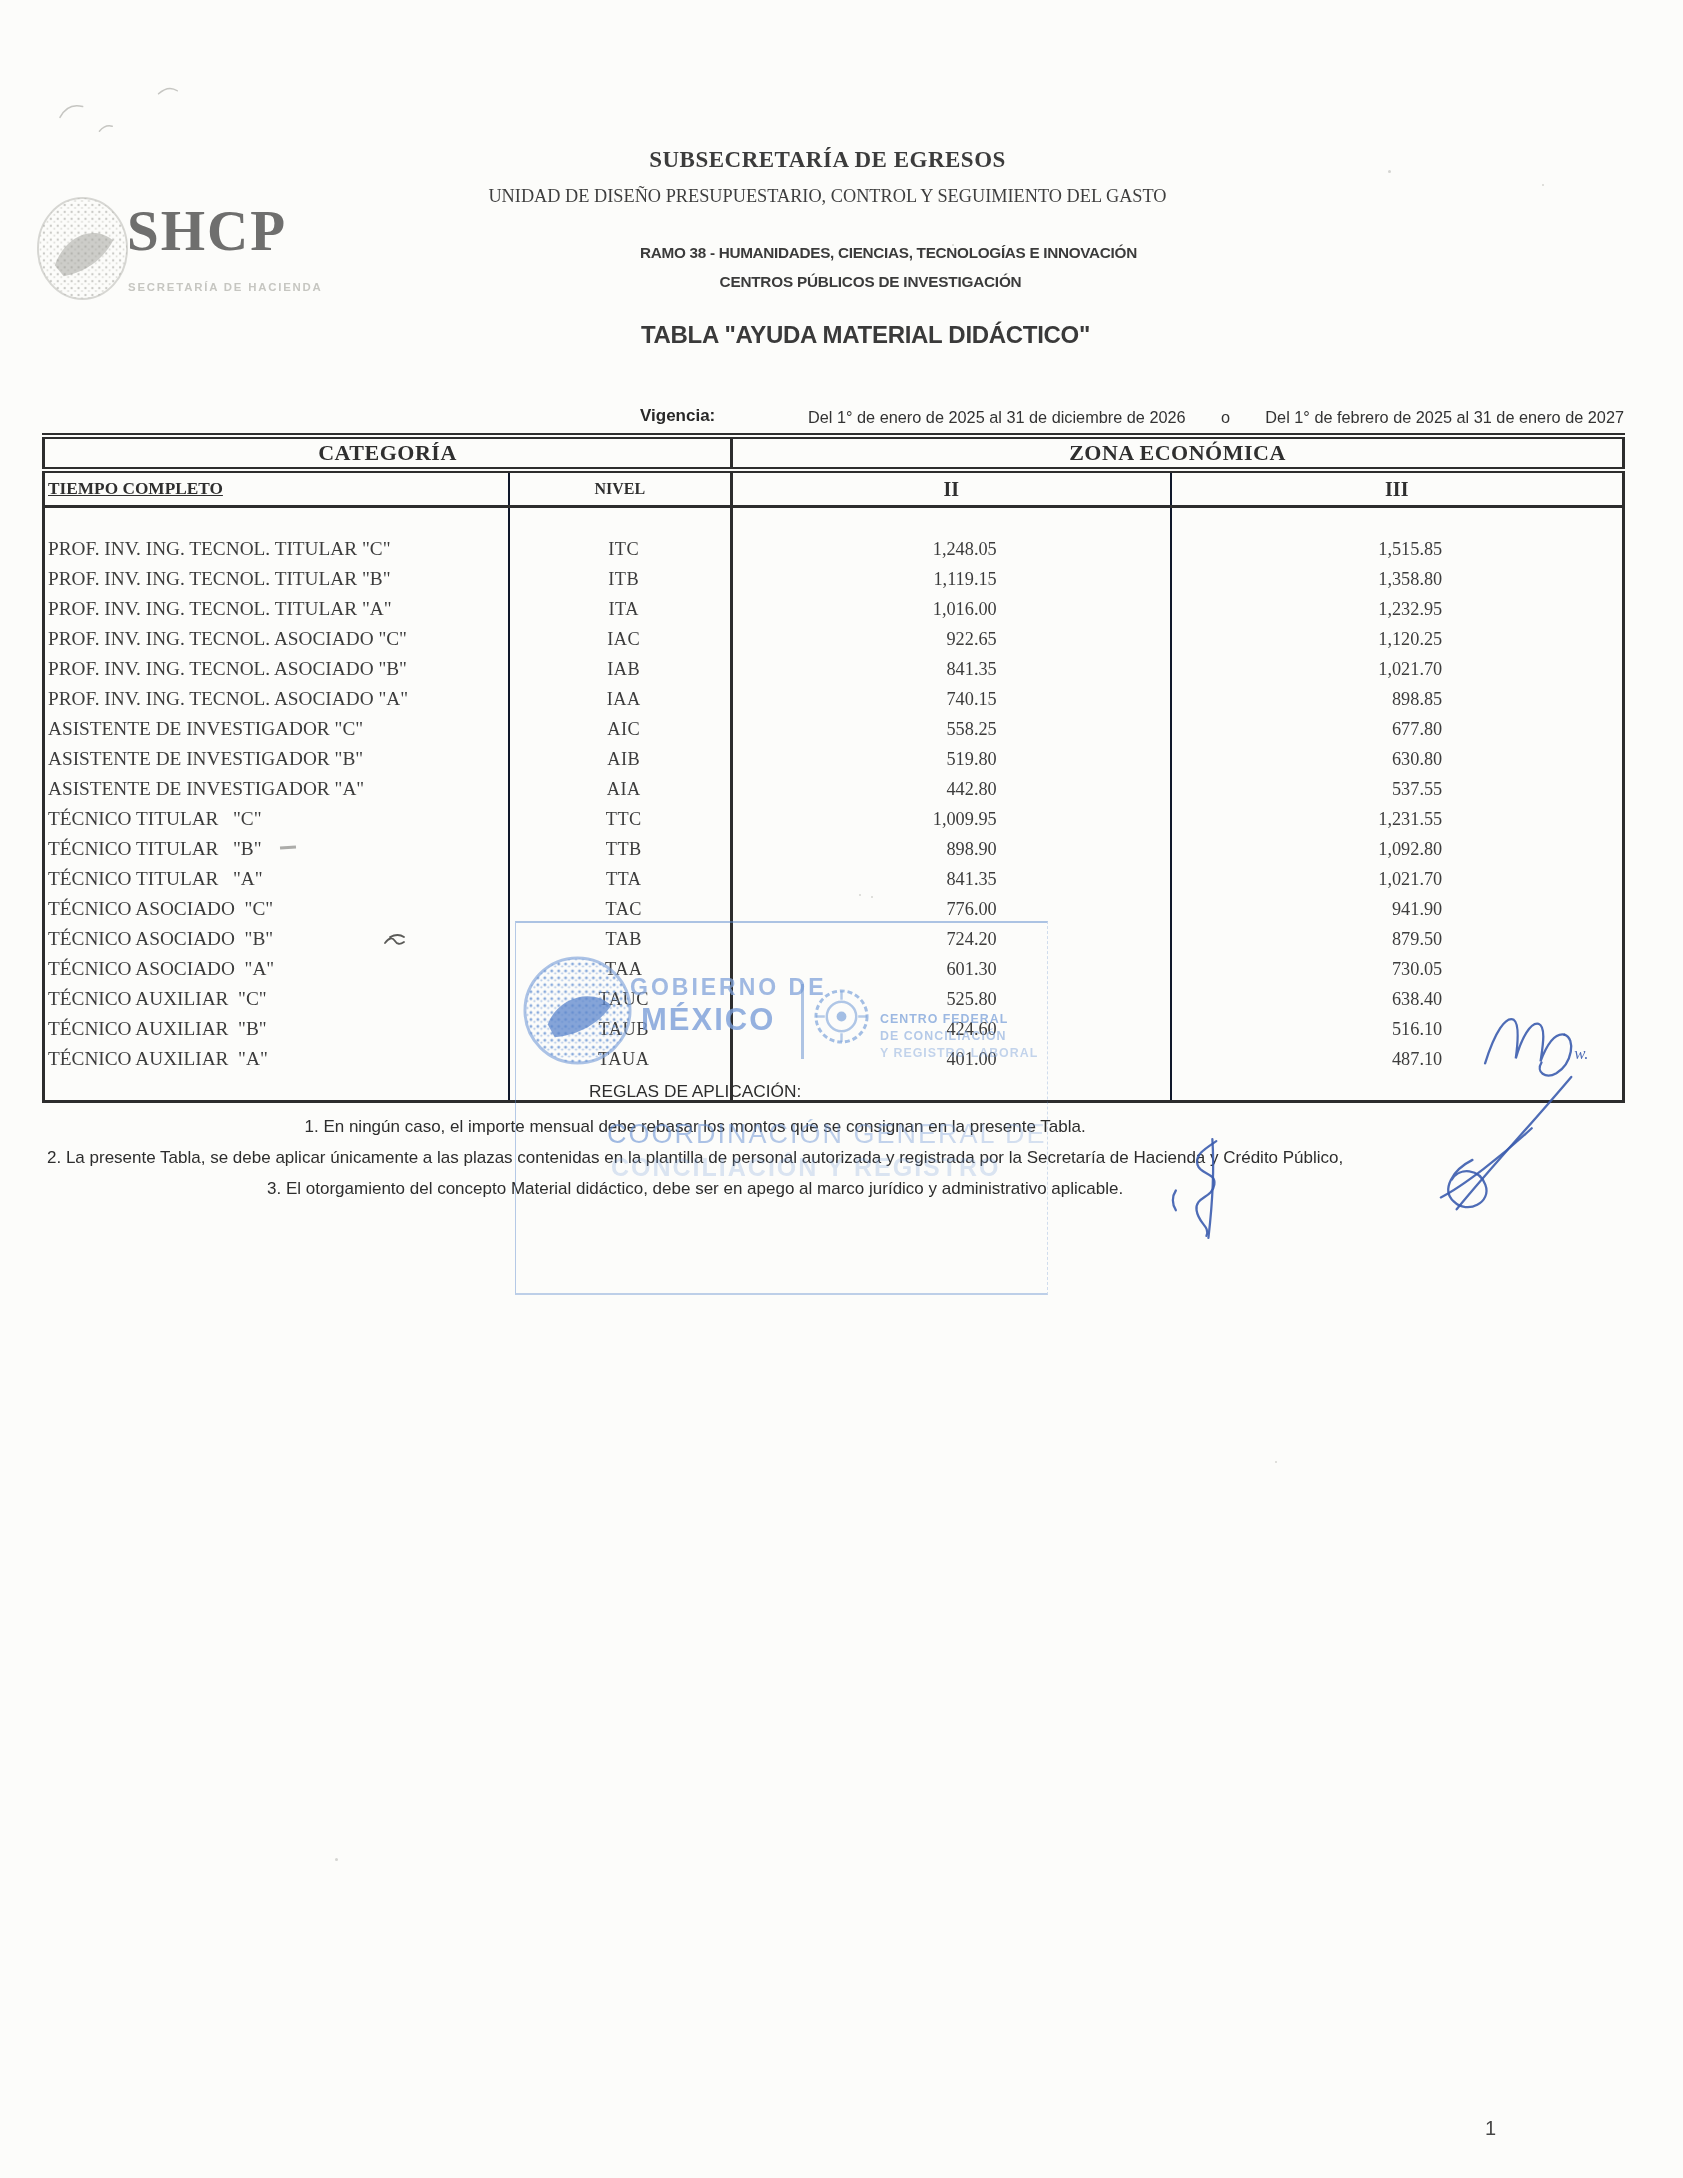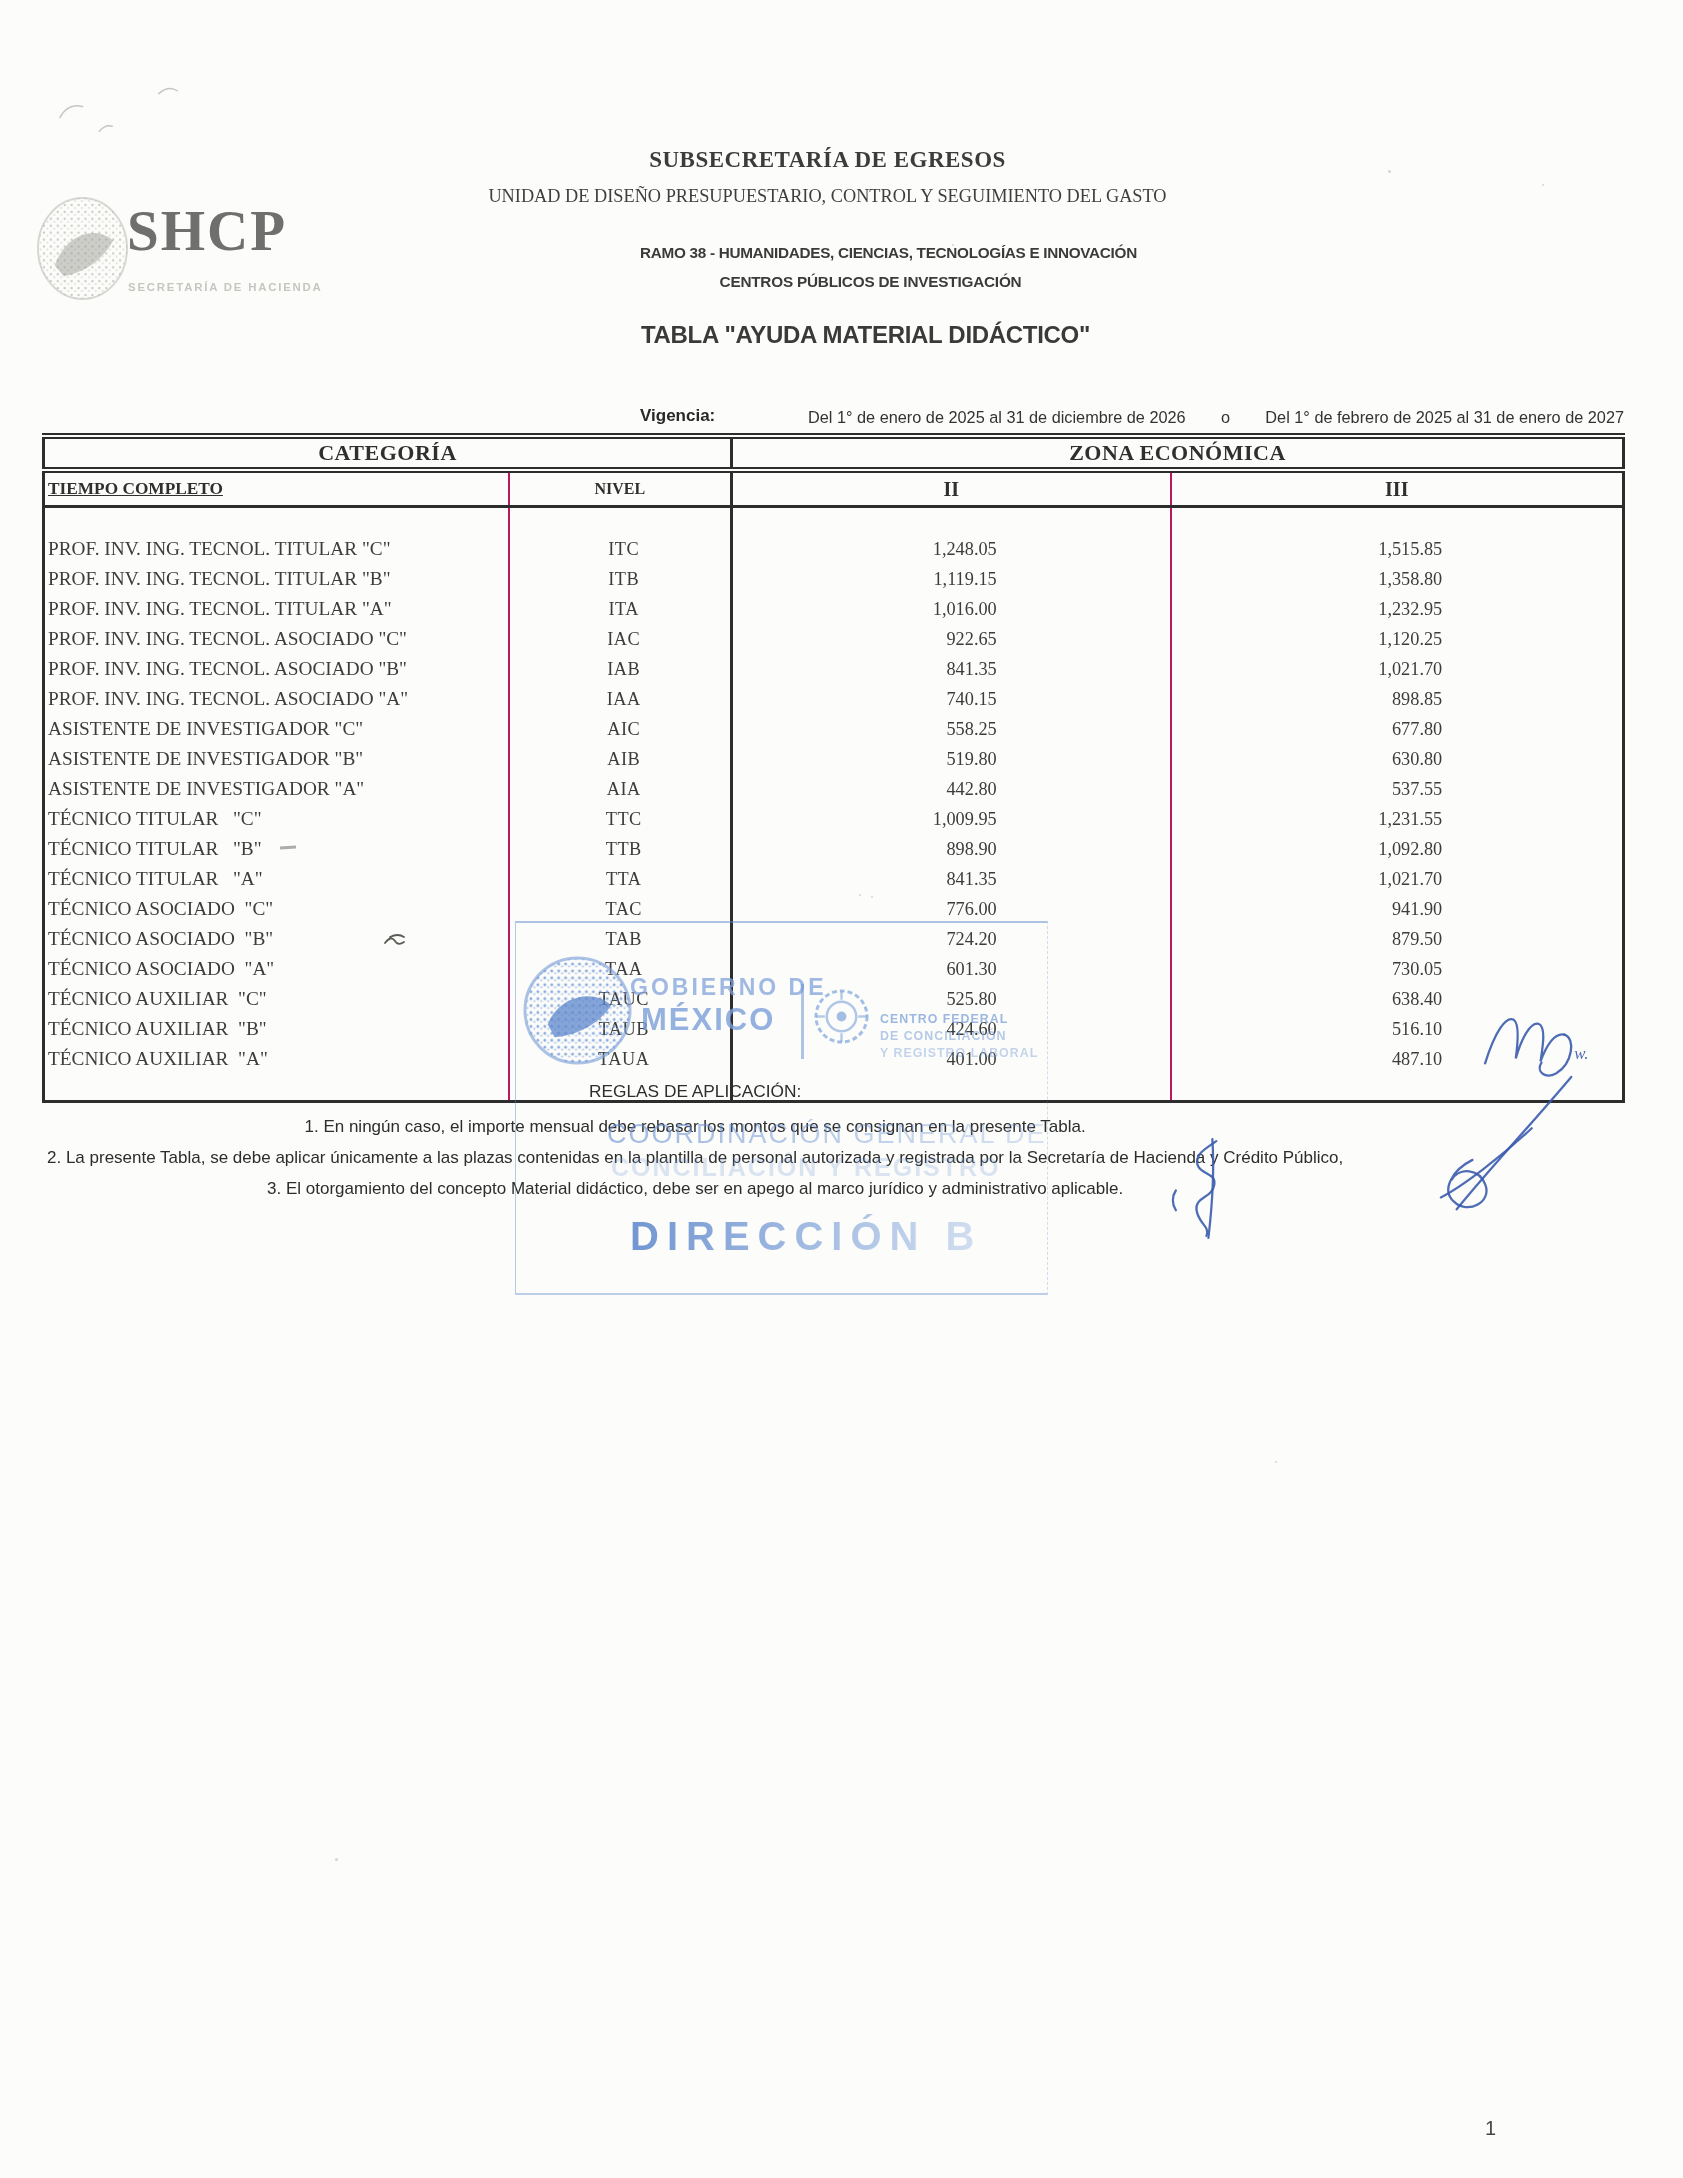--- a/index.html
+++ b/index.html
@@ -36,21 +36,21 @@
       border-bottom:3px solid #2d2d2d;border-top:6px double #2d2d2d;}
   .doc-table col.c1{width:465px;} .doc-table col.c2{width:223px;}
   .doc-table col.c3{width:439px;} .doc-table col.c4{width:453px;}
   .doc-table tr.r1 th{height:26px;border-bottom:6px double #2d2d2d;font-size:22px;
       font-weight:bold;letter-spacing:0.5px;color:#2f2f2f;}
   .doc-table tr.r2 th{height:30px;border-bottom:3px solid #2d2d2d;color:#2f2f2f;}
   .th-tiempo{text-align:left;font-size:17.3px;padding-left:3px;}
   .th-tiempo span{text-decoration:underline;}
   .th-nivel{font-size:16px;}
   .th-z{font-size:20px;}
-  .b-right{border-right:2px solid #be185d;}
+  .b-right{border-right:2px solid #0f172a;}
   .b-right-heavy{border-right:3px solid #2d2d2d;}
   .doc-table td{vertical-align:middle;color:#3c3c3c;}
   tr.spacer-top td{height:24px;} tr.spacer-bottom td{height:24px;}
   tr.data-row td{height:28px;}
   td.cat{font-size:19.3px;padding-left:3px;white-space:pre;}
   td.niv{font-size:18.3px;text-align:center;letter-spacing:0.5px;padding-left:9px;}
   td.v{text-align:center;font-size:18.3px;margin-top:14px;}
   td.v .num{display:inline-block;width:91px;text-align:right;}
 
   
@@ -304,21 +304,20 @@
       <circle cx="29" cy="29" r="5" fill="#86a9dc" opacity="0.75"></circle>
       <path d="M29,3 L29,12 M55,29 L46,29 M29,55 L29,46 M3,29 L12,29" stroke="#86a9dc" stroke-width="2.5" opacity="0.6"></path>
     </svg>
     <div class="centro-text">
       <div>CENTRO FEDERAL</div>
       <div>DE CONCILIACIÓN</div>
       <div>Y REGISTRO LABORAL</div>
     </div>
     <div class="coord-l1">COORDINACIÓN GENERAL DE</div>
     <div class="coord-l2">CONCILIACIÓN Y REGISTRO</div>
-    <div class="dir-b">DIRECCIÓN B</div>
   </div>
 
   <svg class="sig" style="left:1475px;top:1002px;" width="139" height="101" viewBox="0 0 140 102">
     <path d="M10,62 C20,30 31,14 39,18 C45,22 43,42 41,57 C47,36 56,20 64,22 C72,25 68,46 66,60 C72,44 80,31 90,33"></path>
     <path d="M90,33 C102,37 98,62 82,72 C71,78 61,71 67,61"></path>
     <text x="100" y="58" font-size="17">w.</text>
   </svg>
   <svg class="sig" style="left:1411px;top:1069px;" width="198" height="163" viewBox="0 0 200 165">
     <path d="M162,8 C125,52 82,98 46,142"></path>
     <path d="M62,92 C42,102 30,122 43,134 C57,148 82,135 75,117 C69,101 49,99 41,112"></path>

